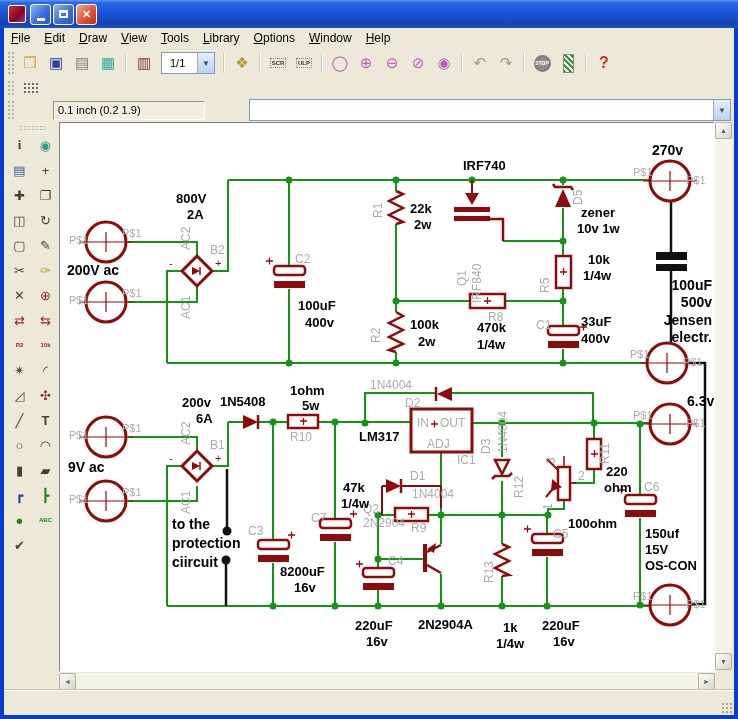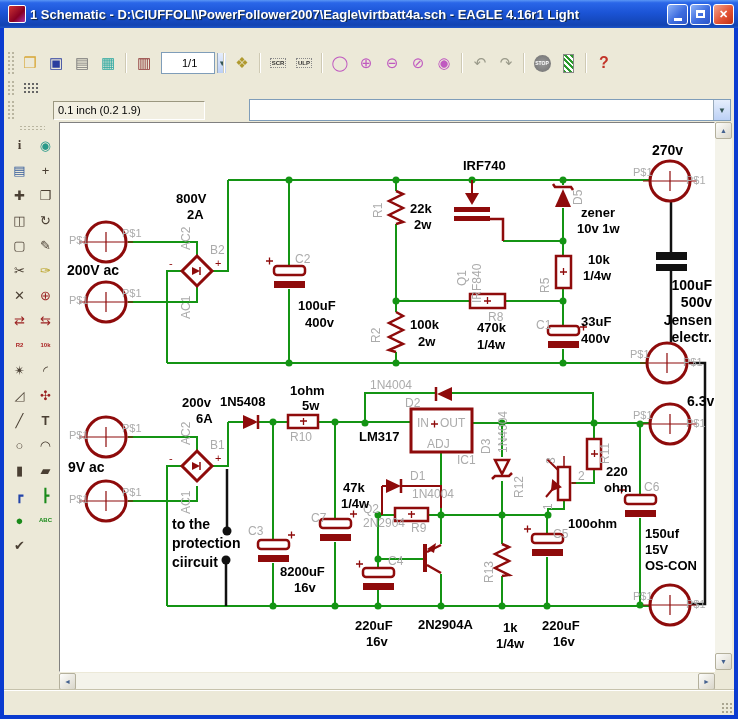--- a/index.html
+++ b/index.html
@@ -22,21 +22,21 @@
   .menu-item{display:inline-block;padding:2px 7px;color:#000;}
   .menu-item::first-letter{text-decoration:underline;}
   
   .toolbar{position:absolute;left:0;right:0;display:flex;align-items:center;background:#ece9d8;}
   .tb1{top:48px;height:30px;}
   .tb2{top:78px;height:20px;}
   .handle{width:7px;height:80%;margin:0 3px;background-image:radial-gradient(#b9b5a0 1px,transparent 1.2px);background-size:4px 4px;flex:none;}
   .tbtn{width:24px;height:23px;display:flex;align-items:center;justify-content:center;font-size:15px;color:#555;flex:none;border:1px solid transparent;}
   .sep{width:1px;height:20px;background:#cfcab4;margin:0 4px;border-right:1px solid #fff;flex:none;}
   .combo{height:20px;background:#fff;border:1px solid #7f9db9;display:flex;align-items:center;font-size:11px;flex:none;}
-  .combo .val{padding:0 20px;flex:1;}
+  .combo .val{padding:0 8px;flex:1;}
   .combo .drop{width:16px;height:100%;background:linear-gradient(180deg,#e6eefc,#bcd0f5);border-left:1px solid #9ab;display:flex;align-items:center;justify-content:center;color:#355;font-size:8px;}
   .microtext{font-size:6px;font-weight:bold;line-height:6px;color:#333;border:1px dotted #888;padding:1px;}
   .stopicon{width:17px;height:17px;border-radius:50%;background:radial-gradient(#9a9a9a,#6f6f6f);color:#fff;font-size:5px;font-weight:bold;display:flex;align-items:center;justify-content:center;}
   .goicon{width:9px;height:17px;background:repeating-linear-gradient(45deg,#2c9a2c 0 2px,#fff 2px 4px);border:1px solid #888;}
   .gridicon{width:15px;height:12px;background-image:radial-gradient(#666 1px,transparent 1.2px);background-size:4px 4px;}
   
   .coordbar{position:absolute;left:0;right:0;top:98px;height:24px;background:#ece9d8;display:flex;align-items:center;gap:36px;}
   .coordbox{width:152px;height:19px;border:1px solid #9b9780;border-right-color:#fff;border-bottom-color:#fff;background:#f2efe2;font-size:11px;display:flex;align-items:center;padding:0 4px;box-sizing:border-box;flex:none;}
   .cmdcombo{flex:1;margin:0 3px 0 8px;}
   
@@ -61,34 +61,44 @@
   .gry{fill:#ababab;font-size:12px;}
   .gry11{fill:#ababab;font-size:11px;}
 </style>
 </head>
 <body>
 
 <div class="win">
 
   <div class="titlebar">
     <span class="appicon"></span>
-    <span class="title">1 Schematic - D:\CIUFFOLI\PowerFollower2007\Eagle\virtbatt4a.sch - EAGLE 4.16r1 Light</span>
     <span class="winbtns">
       <span class="wbtn">
           <span class="minbar"></span>
         </span>
       <span class="wbtn">
           <span class="maxbox"></span>
         </span>
       <span class="wbtn close">
           <span>✕</span>
         </span>
     </span>
   </div>
 
+  <div class="menubar">
+    <span class="menu-item">File</span>
+    <span class="menu-item">Edit</span>
+    <span class="menu-item">Draw</span>
+    <span class="menu-item">View</span>
+    <span class="menu-item">Tools</span>
+    <span class="menu-item">Library</span>
+    <span class="menu-item">Options</span>
+    <span class="menu-item">Window</span>
+    <span class="menu-item">Help</span>
+  </div>
 
   <div class="toolbar tb1">
     <span class="handle"></span>
     <span class="tbtn">
         <span style="color:#d8a838;">❒</span>
       </span>
     <span class="tbtn">
         <span style="color:#2b3e9e;">▣</span>
       </span>
     <span class="tbtn">

